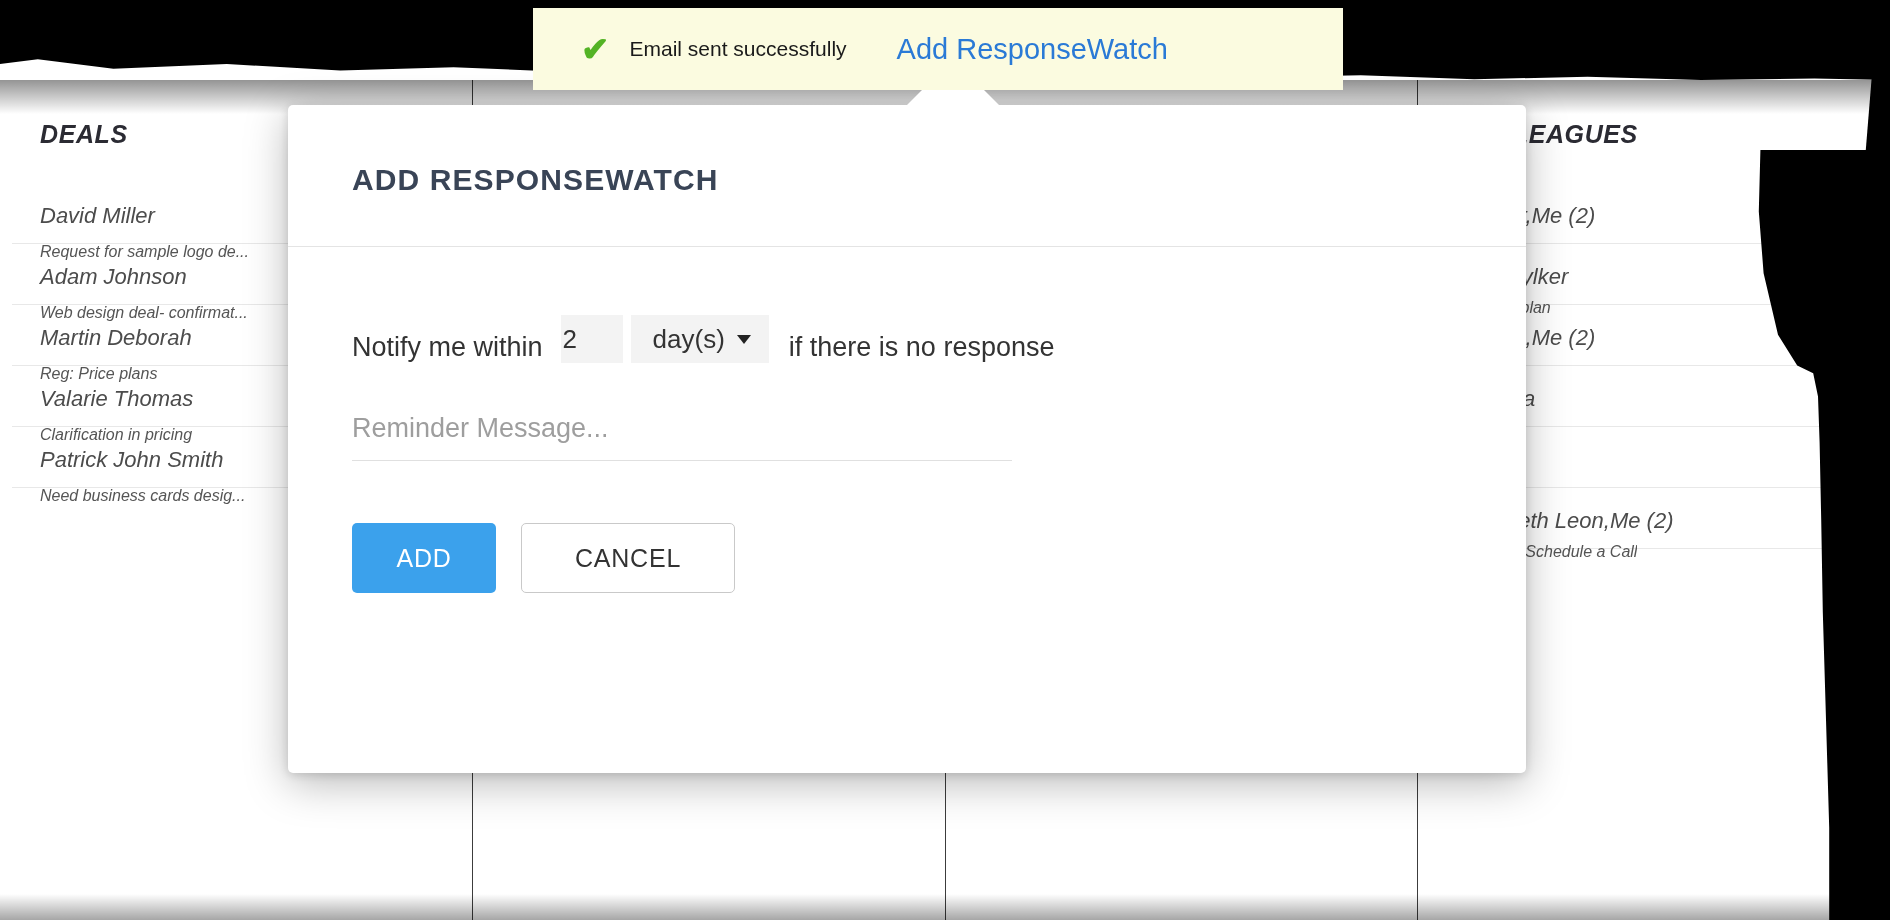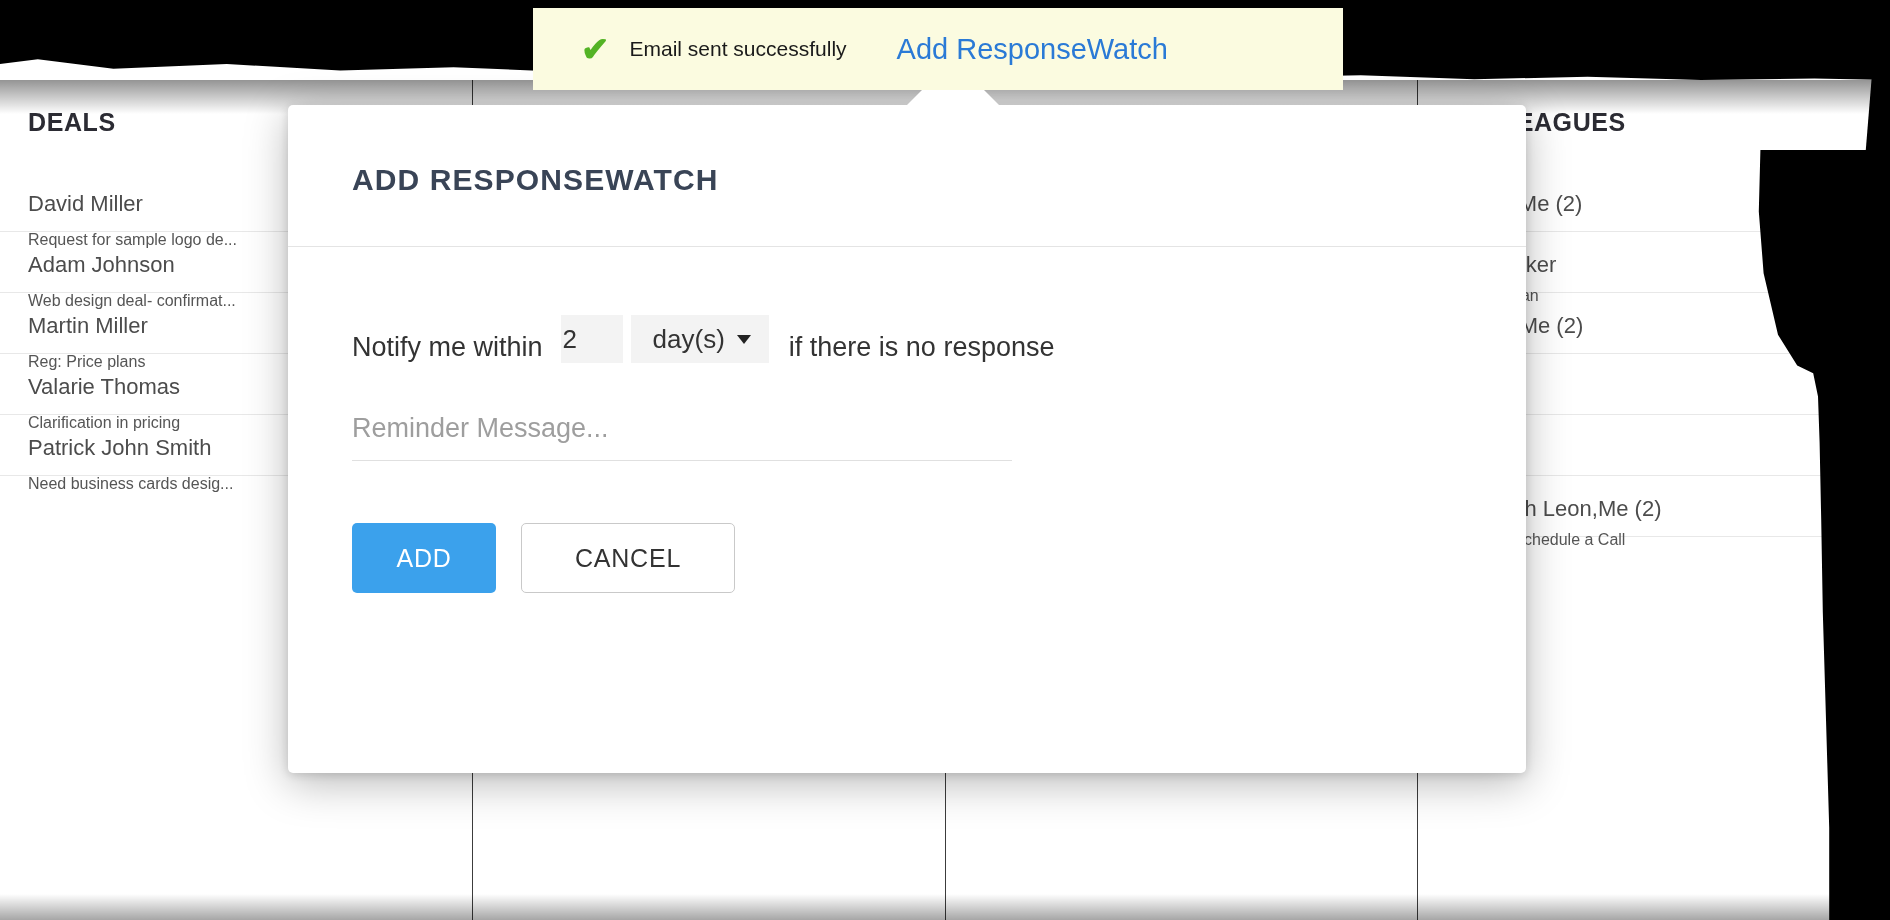--- a/index.html
+++ b/index.html
@@ -89,23 +89,24 @@
     height: 840px;
     background: #ffffff;
     display: flex;
     z-index: 5;
   }
   .col {
     position: relative;
     flex: 1 1 0;
     min-width: 0;
     border-right: 1px solid #3c3c3c;
-    padding: 0;
+    padding: 12px;
     box-sizing: border-box;
     overflow: hidden;
+    font-style: italic;
   }
   .col:last-child { border-right: none; }
 
   .col-title {
     font-size: 25px;
     font-weight: bold;
     letter-spacing: 0.6px;
     color: #2b2b33;
     padding: 28px 0 0 28px;
   }
@@ -360,21 +361,21 @@
               <span class="row-name">Adam Johnson</span>
               <span class="row-date"></span>
             </div>
             <div class="row-bottom">
               <span class="row-sub">Web design deal- confirmat...</span>
               <span class="amount">$</span>
             </div>
           </div>
           <div class="row">
             <div class="row-top">
-              <span class="row-name">Martin Miller</span>
+              <span class="row-name">Martin Deborah</span>
               <span class="row-date"></span>
             </div>
             <div class="row-bottom">
               <span class="row-sub">Reg: Price plans</span>
               <span class="amount">$</span>
             </div>
           </div>
           <div class="row">
             <div class="row-top">
               <span class="row-name">Valarie Thomas</span>

